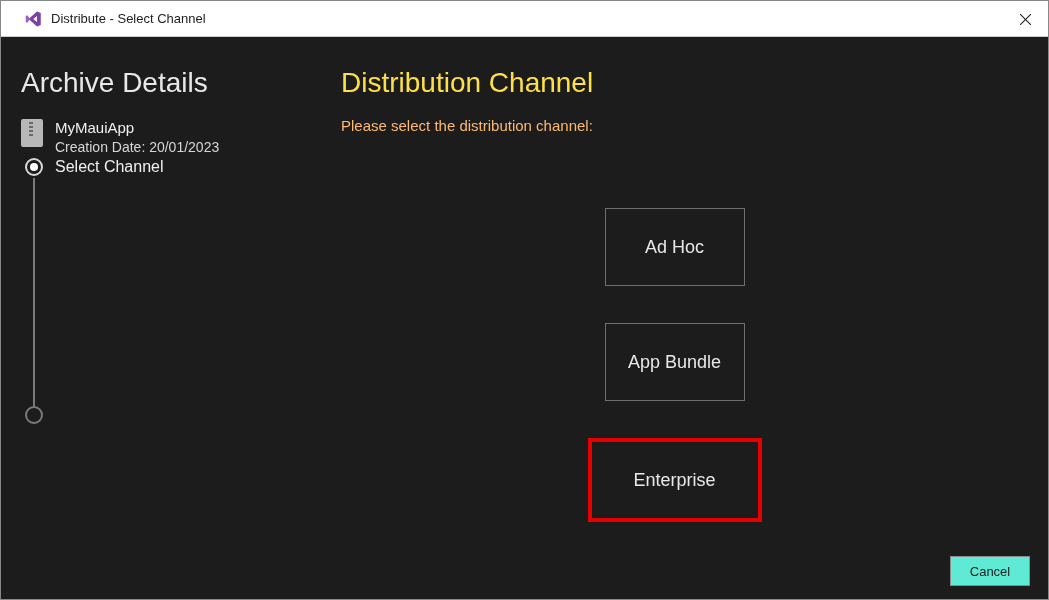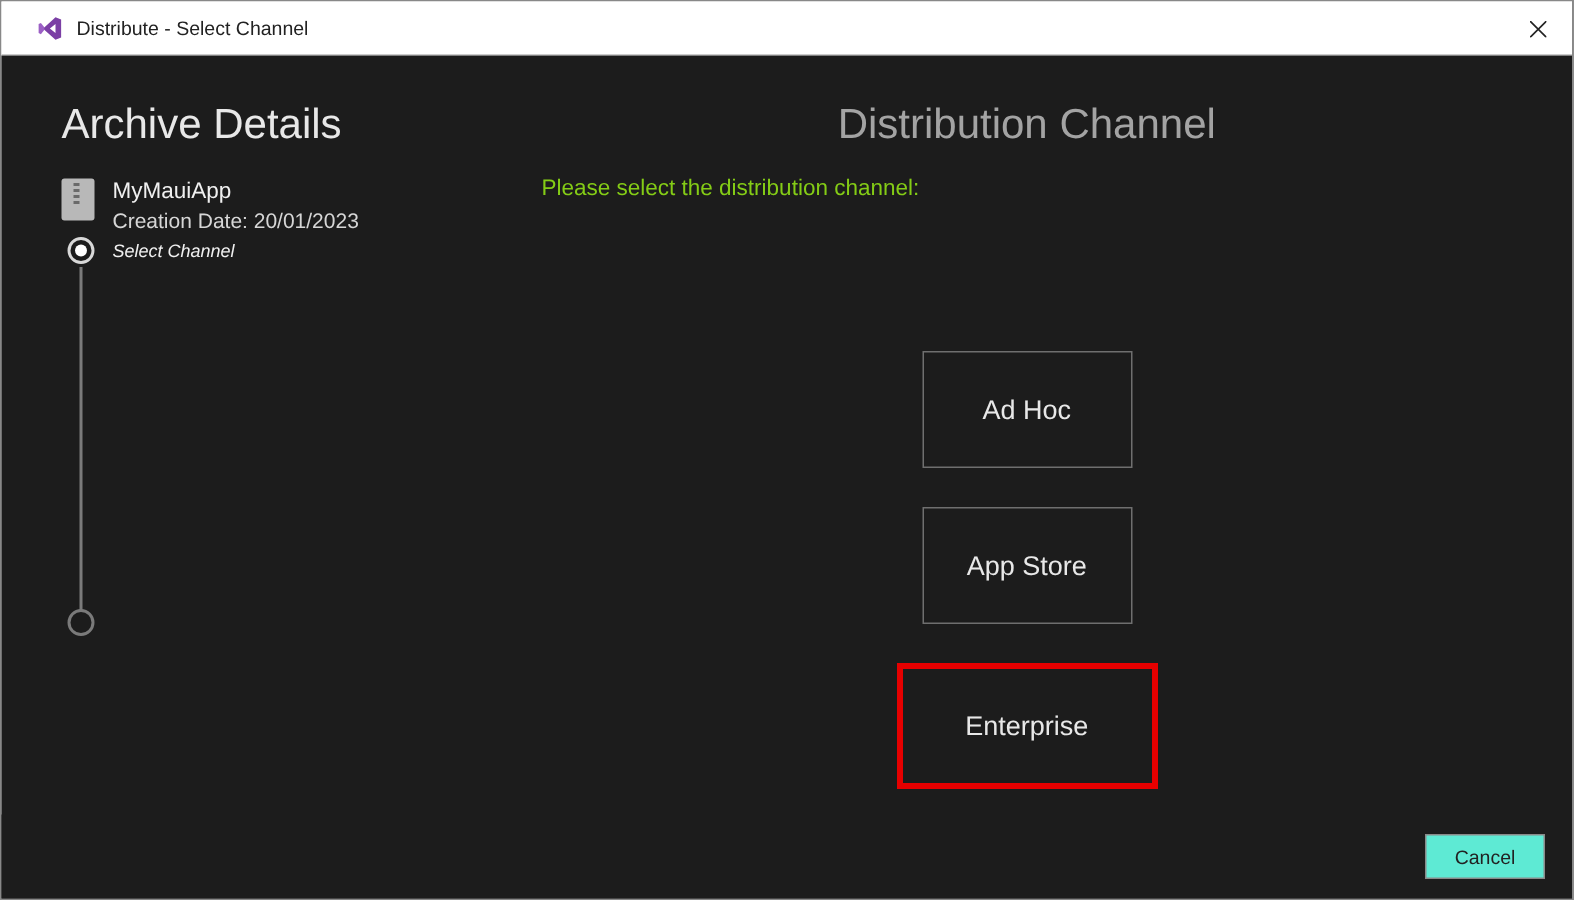--- a/index.html
+++ b/index.html
@@ -58,21 +58,21 @@
     .content {
       flex: 1;
       background: #1c1c1c;
       display: flex;
       flex-direction: column;
       position: relative;
     }
     .main-area {
       flex: 1;
       display: flex;
-      padding: 30px 40px 10px 40px;
+      padding: 30px 40px 10px 20px;
     }
     .left-panel {
       width: 320px;
       color: #e8e8e8;
     }
     .left-panel h1 {
       font-size: 28px;
       font-weight: 300;
       margin-bottom: 18px;
       color: #e8e8e8;
@@ -149,49 +149,47 @@
       top: 3px;
       width: 8px;
       height: 8px;
       border-radius: 50%;
       background: #fff;
     }
     .step-dot.inactive {
       border-color: #7a7a7a;
     }
     .step-label {
-      font-size: 12px;
+      font-size: 16px;
       color: #f0f0f0;
-      font-style: italic;
     }
     .step-end {
       display: flex;
       align-items: center;
     }
     .right-panel {
       flex: 1;
       color: #e8e8e8;
     }
     .right-panel h1 {
       font-size: 28px;
       font-weight: 300;
       margin-bottom: 18px;
-      color: #a3a3a3;
-      text-align: center;
+      color: #fde047;
     }
     .instruction {
       font-size: 15px;
-      color: #84cc16;
-      margin-bottom: 100px;
+      color: #fdba74;
+      margin-bottom: 74px;
     }
     .channel-buttons {
       display: flex;
       flex-direction: column;
       align-items: center;
-      gap: 26px;
+      gap: 37px;
     }
     .channel-btn {
       width: 140px;
       height: 78px;
       border: 1px solid #6f6f6f;
       background: transparent;
       color: #e8e8e8;
       font-size: 18px;
       font-family: inherit;
       display: flex;
@@ -267,21 +265,21 @@
           </div>
         </div>
       </div>
 
       <div class="right-panel">
         <h1>Distribution Channel</h1>
         <div class="instruction">Please select the distribution channel:</div>
 
         <div class="channel-buttons">
           <button class="channel-btn">Ad Hoc</button>
-          <button class="channel-btn">App Store</button>
+          <button class="channel-btn">App Bundle</button>
           <button class="channel-btn highlight">Enterprise</button>
         </div>
       </div>
 
     </div>
 
     <div class="footer">
       <button class="cancel-btn">Cancel</button>
     </div>
   </div>

